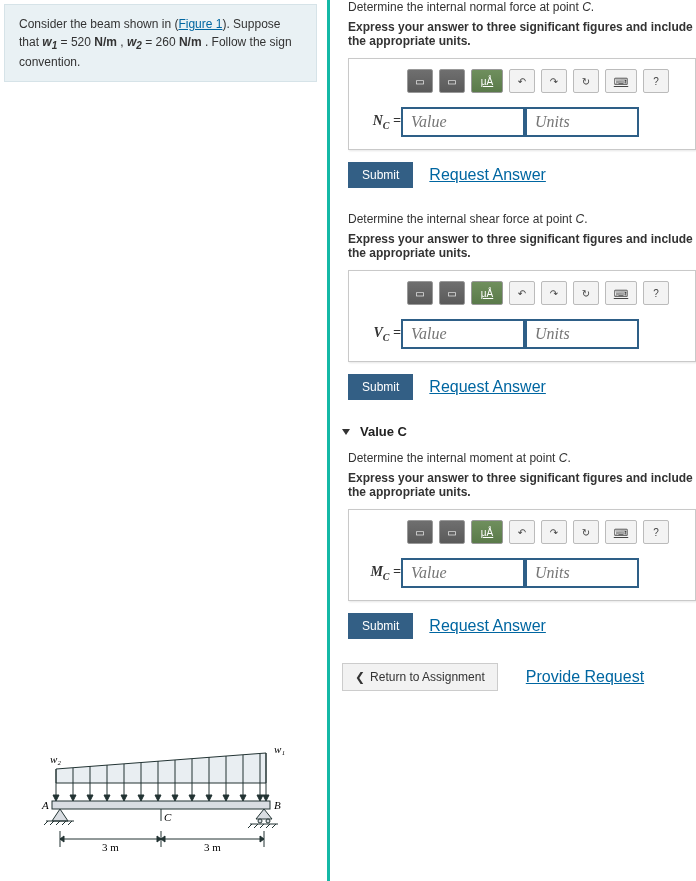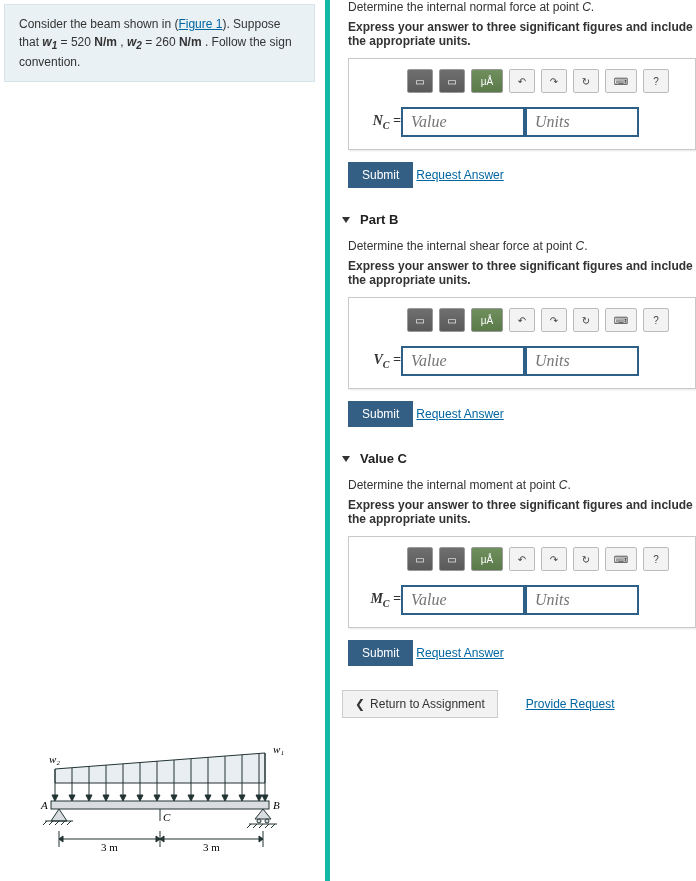--- a/index.html
+++ b/index.html
@@ -11,21 +11,21 @@
     background: #fff;
     width: 696px;
   }
   .layout {
     display: flex;
     width: 696px;
     min-height: 881px;
   }
   .left-col {
     width: 330px;
-    border-right: 5px solid #14b8a6;
+    border-right: 3px solid #14b8a6;
     padding-right: 6px;
     box-sizing: border-box;
     display: flex;
     flex-direction: column;
   }
   .right-col {
     flex: 1;
     padding-left: 12px;
     box-sizing: border-box;
   }
@@ -136,21 +136,21 @@
     border-radius: 2px;
   }
   .tool.light {
     background: #f3f3f3;
     color: #444;
     border-color: #bbb;
   }
   .tool.green {
     background: linear-gradient(#6f8f5d, #5a7a4a);
   }
-  .tool.wide { min-width: 30px; }
+  .tool.wide { min-width: 30px; text-decoration: underline; }
 
   .answer-row {
     display: flex;
     align-items: center;
     gap: 0;
     margin-left: 8px;
   }
   .answer-label {
     font-style: italic;
     font-weight: bold;
@@ -170,36 +170,36 @@
     font-family: "Times New Roman", serif;
     padding: 0 8px;
     box-sizing: border-box;
   }
   .val-input { width: 124px; }
   .unit-input { width: 114px; }
 
   .submit-row {
     display: flex;
     align-items: center;
-    gap: 3px;
+    gap: 16px;
     margin-top: 12px;
   }
   .submit-btn {
     background: #335f85;
     color: #fff;
     border: none;
     padding: 6px 14px;
     font-size: 12px;
     cursor: pointer;
   }
   .link {
     color: #0066a1;
     text-decoration: underline;
     cursor: pointer;
-    font-size: 12px;
+    font-size: 16px;
   }
 
   .return-row {
     display: flex;
     align-items: center;
     gap: 28px;
     margin-top: 14px;
   }
   .return-btn {
     background: #f2f2f2;
@@ -348,24 +348,20 @@
           <input class="unit-input" placeholder="Units" style="">
         </div>
       </div>
       <div class="submit-row">
         <button class="submit-btn">Submit</button>
         <span class="link">Request Answer</span>
       </div>
     </div>
   </div>
       <div class="part">
-    <div class="part-header">
-      <span class="tri-icon"></span>
-      <span>Part B</span>
-    </div>
     <div class="part-body">
       <div class="qtext">Determine the internal shear force at point <span class="ital">C</span>.</div>
       <div class="hint">Express your answer to three significant figures and include the appropriate units.</div>
       <div class="answer-box">
 
   <div class="toolbar">
     <div class="tool">▭</div>
     <div class="tool">▭</div>
     <div class="tool green wide">μÅ</div>
     <div class="tool light">↶</div>

